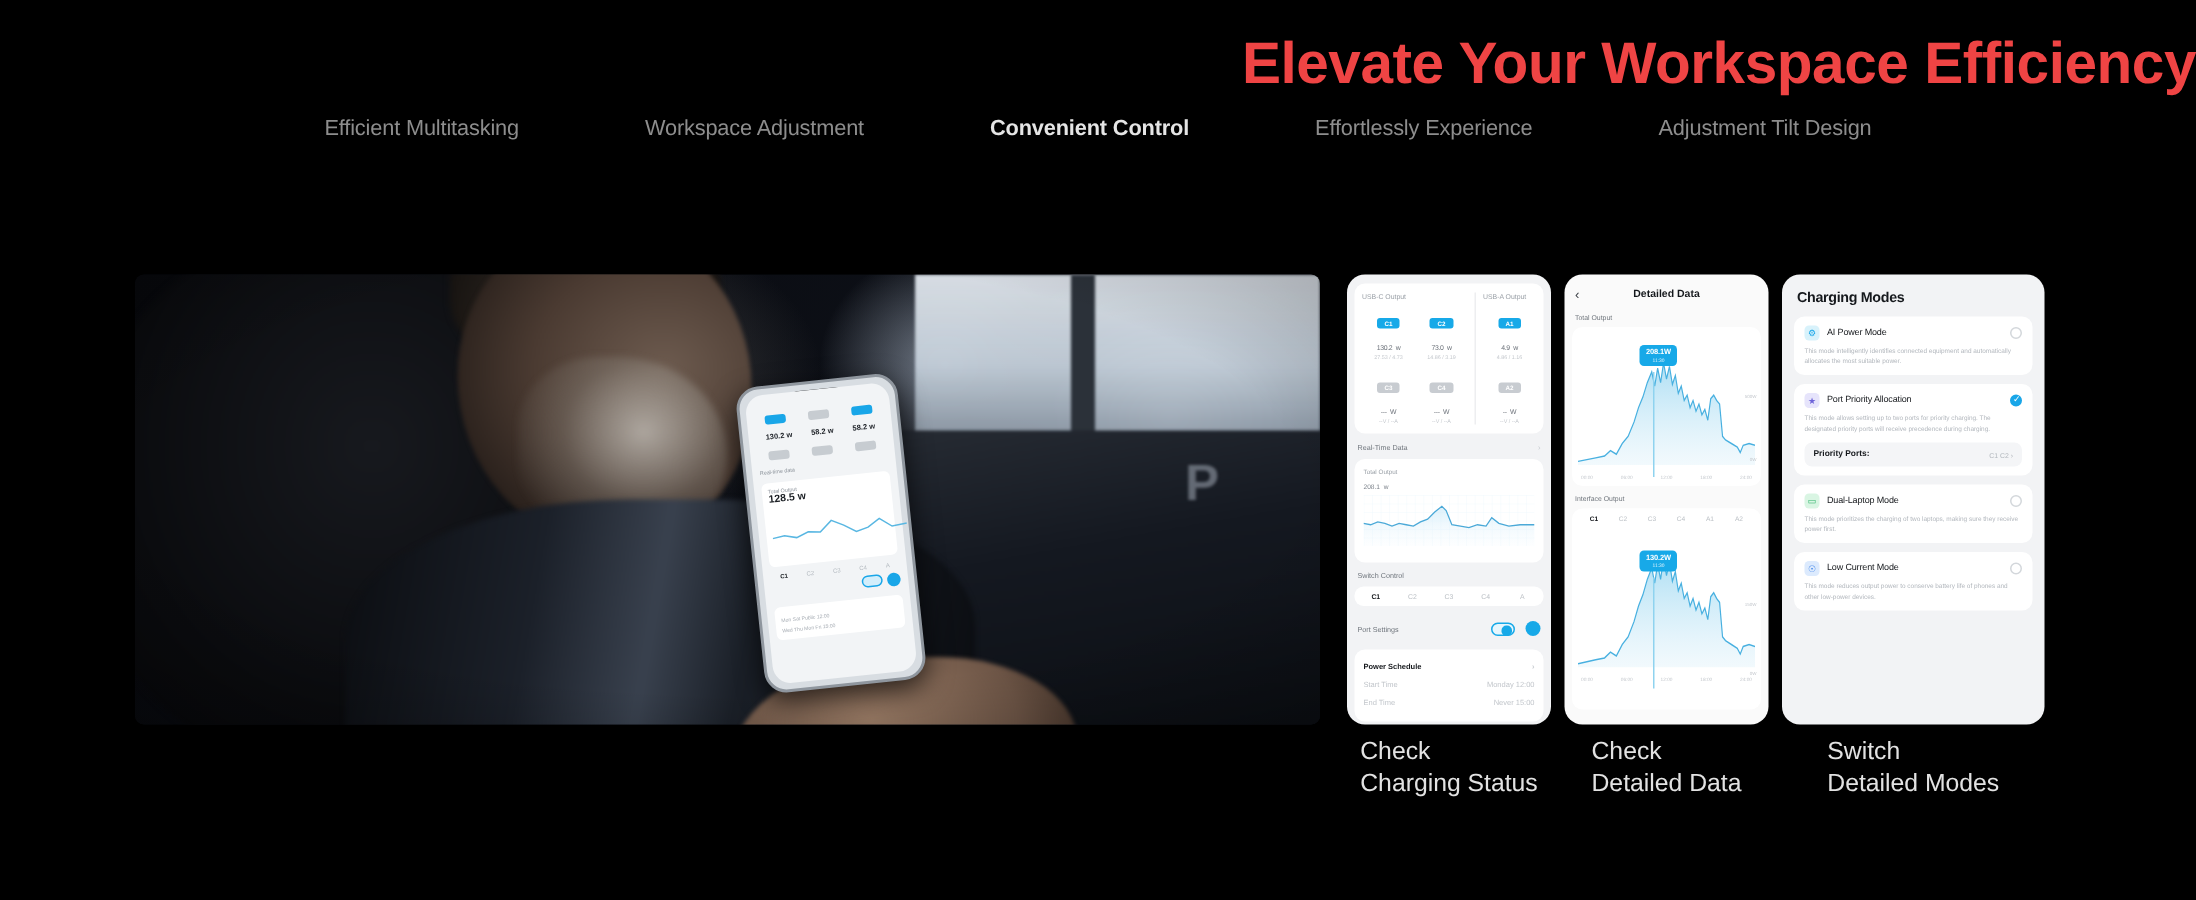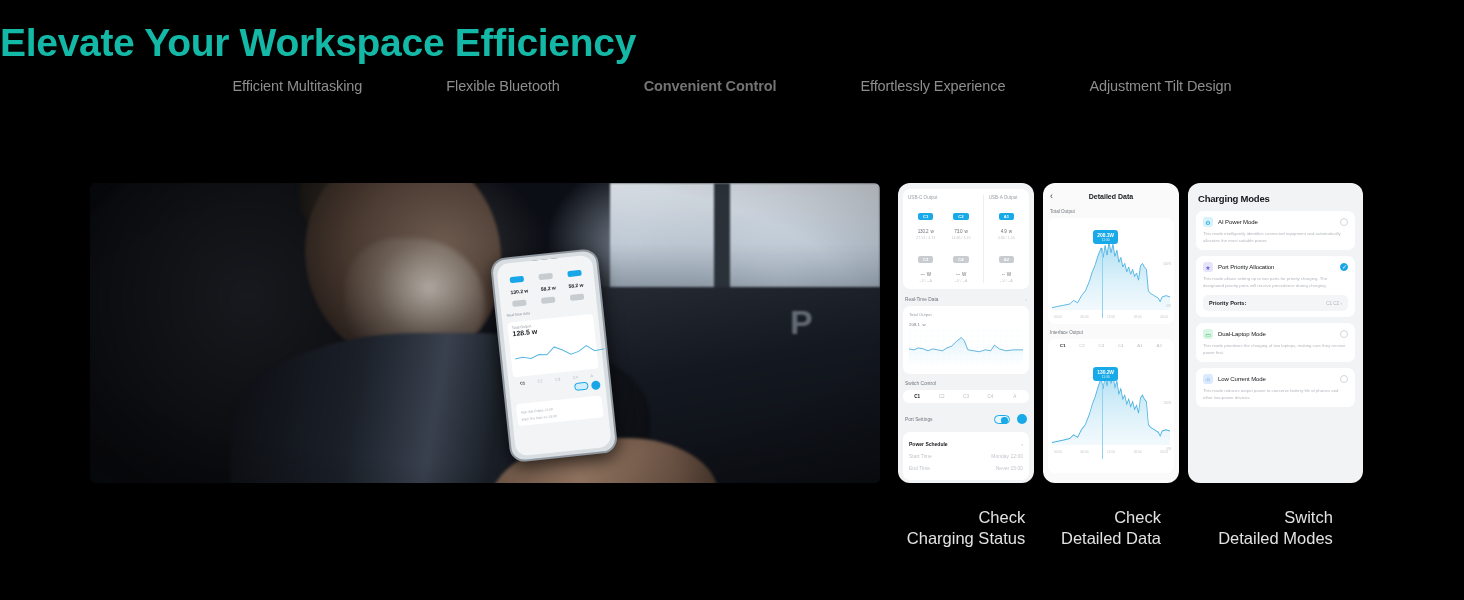--- a/index.html
+++ b/index.html
@@ -7,43 +7,43 @@
     width: 1464px;
     height: 600px;
     background: #000;
     font-family: "Liberation Sans", sans-serif;
     overflow: hidden;
   }
   .page { position: relative; width: 1464px; height: 600px; background: #000; }
 
   
   .hero-title {
-    text-align: left;
-    color: #14b8a6;
+    text-align: right;
+    color: #ef4444;
     font-size: 39px;
     font-weight: bold;
     letter-spacing: -0.3px;
     padding-top: 20px;
     line-height: 46px;
   }
   .feature-nav {
     display: flex;
     justify-content: center;
     align-items: flex-end;
     gap: 0px;
     margin-top: 12px;
   }
   .feature-nav .nav-item {
     color: #8d8d8d;
     font-size: 14.5px;
     letter-spacing: -0.1px;
     padding: 0 42px;
     white-space: nowrap;
   }
-  .feature-nav .nav-item.active { color: #737373; font-weight: bold; }
+  .feature-nav .nav-item.active { color: #e5e5e5; font-weight: bold; }
   .sub-title {
     text-align: center;
     color: #ffffff;
     font-size: 24px;
     font-weight: bold;
     margin-top: 18px;
     letter-spacing: -0.2px;
   }
 
   
@@ -207,22 +207,22 @@
     border-radius: 12px;
     overflow: hidden;
     background: #f2f3f5;
     height: 300px;
     position: relative;
   }
   .shot-1 { width: 136px; }
   .shot-2 { width: 136px; background: #fafafa; }
   .shot-3 { width: 175px; background: #f2f3f5; }
   .shot-caption {
-    margin-top: 24px;
-    text-align: right;
+    margin-top: 8px;
+    text-align: left;
     color: #e2e2e2;
     font-size: 16.5px;
     line-height: 21px;
     white-space: pre-line;
   }
 
   
   .s1 { padding: 6px 5px; font-family: "Liberation Sans", sans-serif; }
   .s1 .panel { background:#fff; border-radius:7px; padding:6px 5px; display:flex; }
   .s1 .grp-c { flex: 2; border-right: 1px solid #edeef0; padding-right:4px; }
@@ -293,21 +293,21 @@
 </style>
 </head>
 <body>
 
 <div class="page">
 
   <div class="hero-title">Elevate Your Workspace Efficiency</div>
 
   <div class="feature-nav">
     <div class="nav-item">Efficient Multitasking</div>
-    <div class="nav-item">Flexible Bluetooth</div>
+    <div class="nav-item">Workspace Adjustment</div>
     <div class="nav-item active">Convenient Control</div>
     <div class="nav-item">Effortlessly Experience</div>
     <div class="nav-item">Adjustment Tilt Design</div>
   </div>
 
 
   <div class="content-row">
 
     <div class="photo-card">
       <div class="photo-bg"></div>

